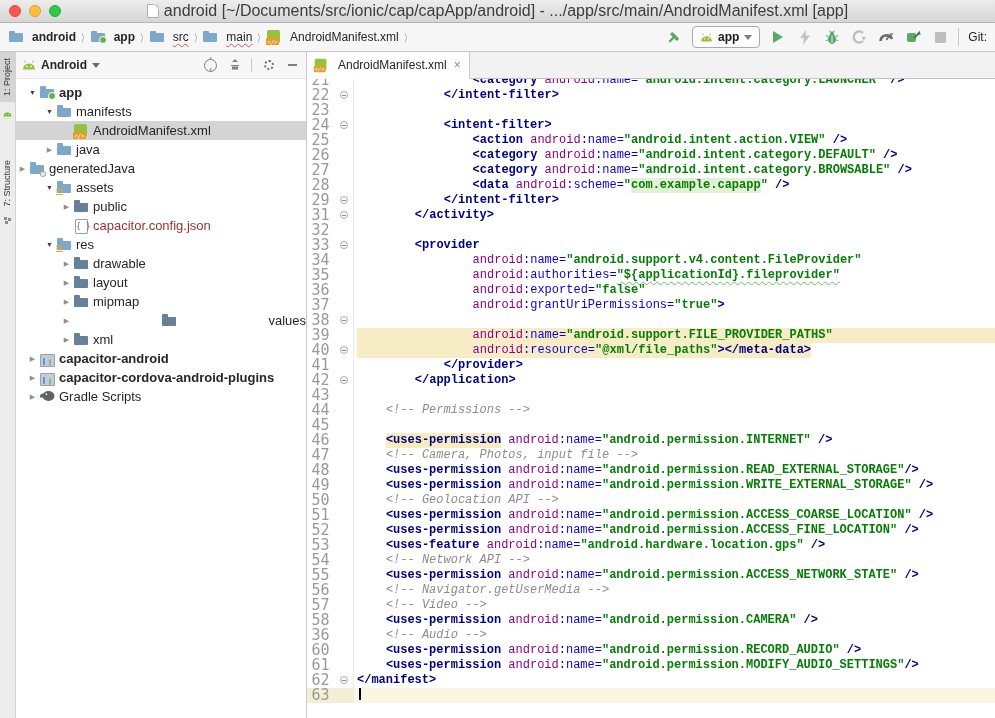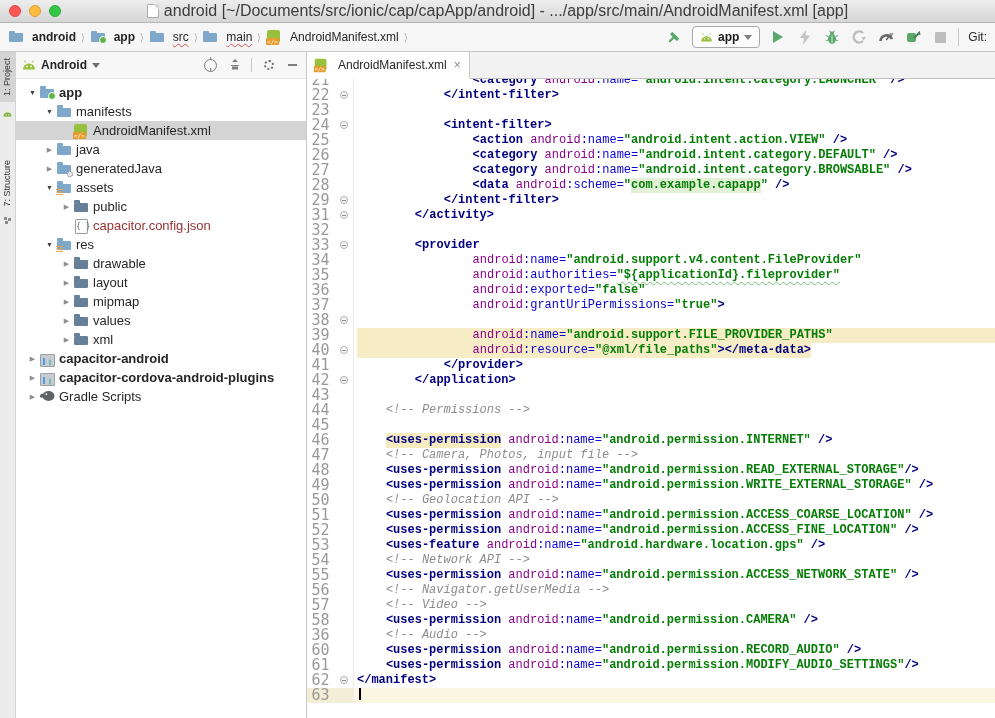--- a/index.html
+++ b/index.html
@@ -321,21 +321,21 @@
             </span>
             <span class="lbl">AndroidManifest.xml</span>
           </div>
           <div class="trow" style="padding-left: 27px;">
             <span class="chev closed">▶</span>
             <span class="ic">
               <span class="fld"></span>
             </span>
             <span class="lbl">java</span>
           </div>
-          <div class="trow" style="padding-left: 27px;">
+          <div class="trow" style="">
             <span class="chev closed">▶</span>
             <span class="ic">
               <span class="fld"></span>
               <span class="ov-gear"></span>
             </span>
             <span class="lbl">generatedJava</span>
           </div>
           <div class="trow" style="padding-left: 27px;">
             <span class="chev">▼</span>
             <span class="ic">
@@ -380,21 +380,21 @@
             </span>
             <span class="lbl">layout</span>
           </div>
           <div class="trow" style="padding-left: 44px;">
             <span class="chev closed">▶</span>
             <span class="ic">
               <span class="fld dark"></span>
             </span>
             <span class="lbl">mipmap</span>
           </div>
-          <div class="trow" style="padding-left: 44px;">
+          <div class="trow" style="padding-left: 44px; justify-content: space-between;">
             <span class="chev closed">▶</span>
             <span class="ic">
               <span class="fld dark"></span>
             </span>
             <span class="lbl">values</span>
           </div>
           <div class="trow" style="padding-left: 44px;">
             <span class="chev closed">▶</span>
             <span class="ic">
               <span class="fld dark"></span>

